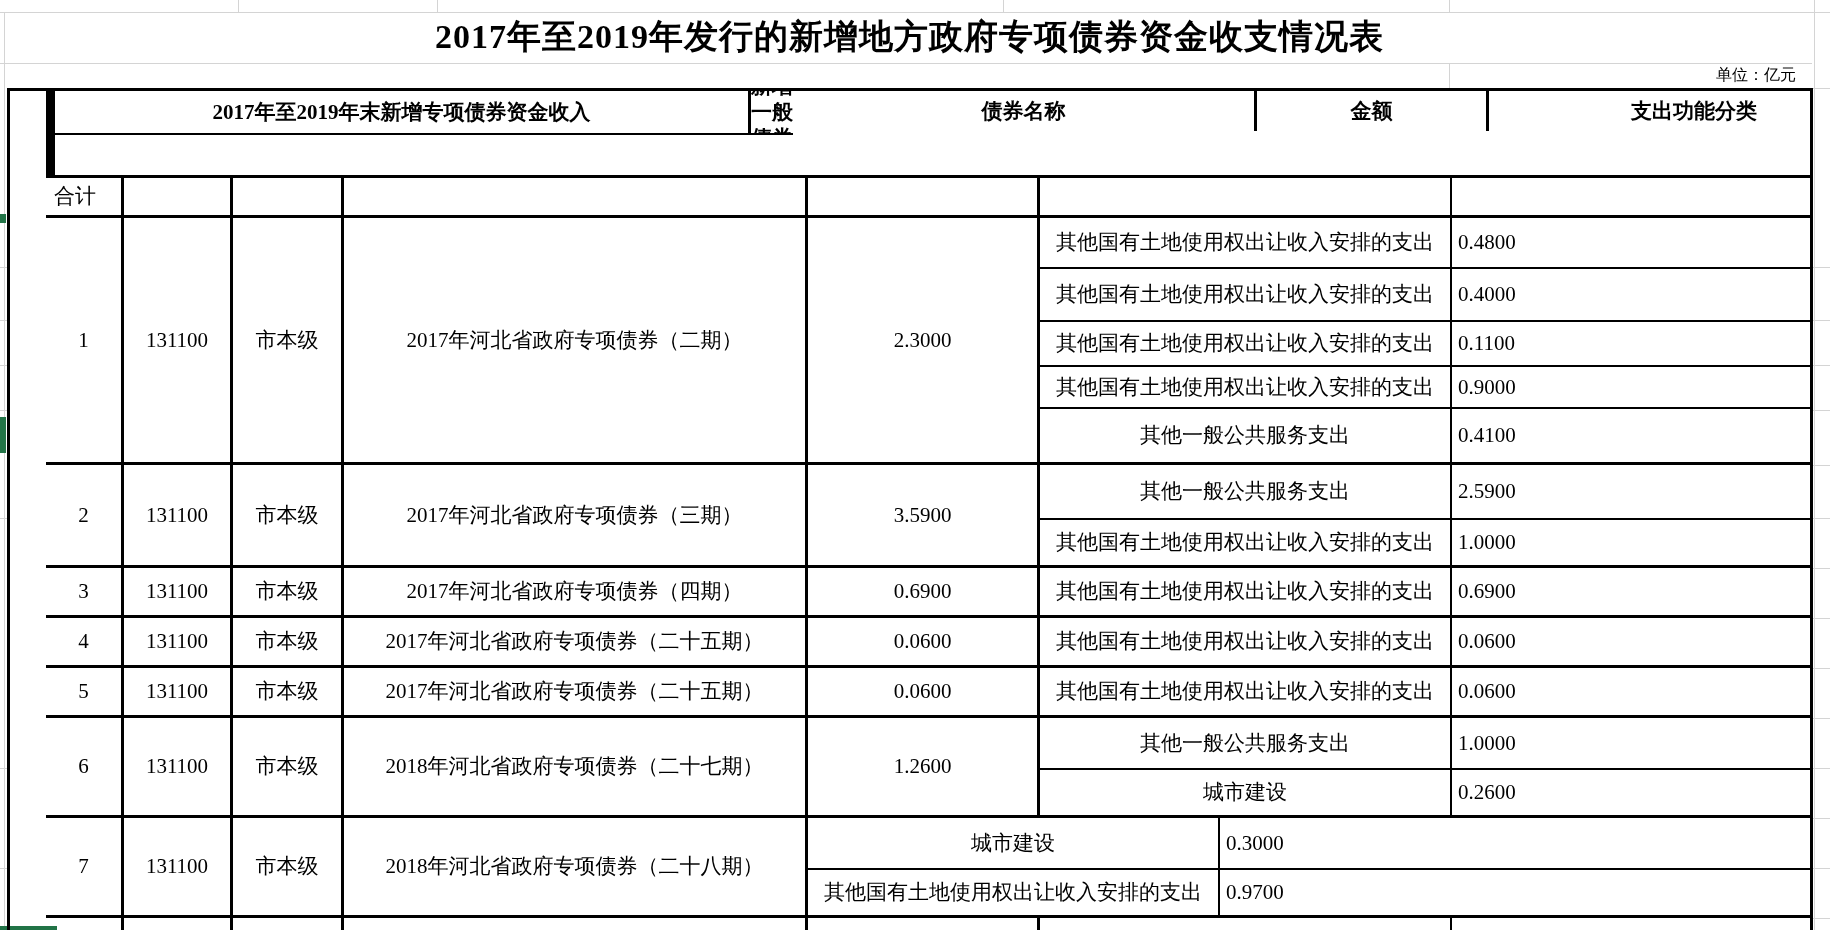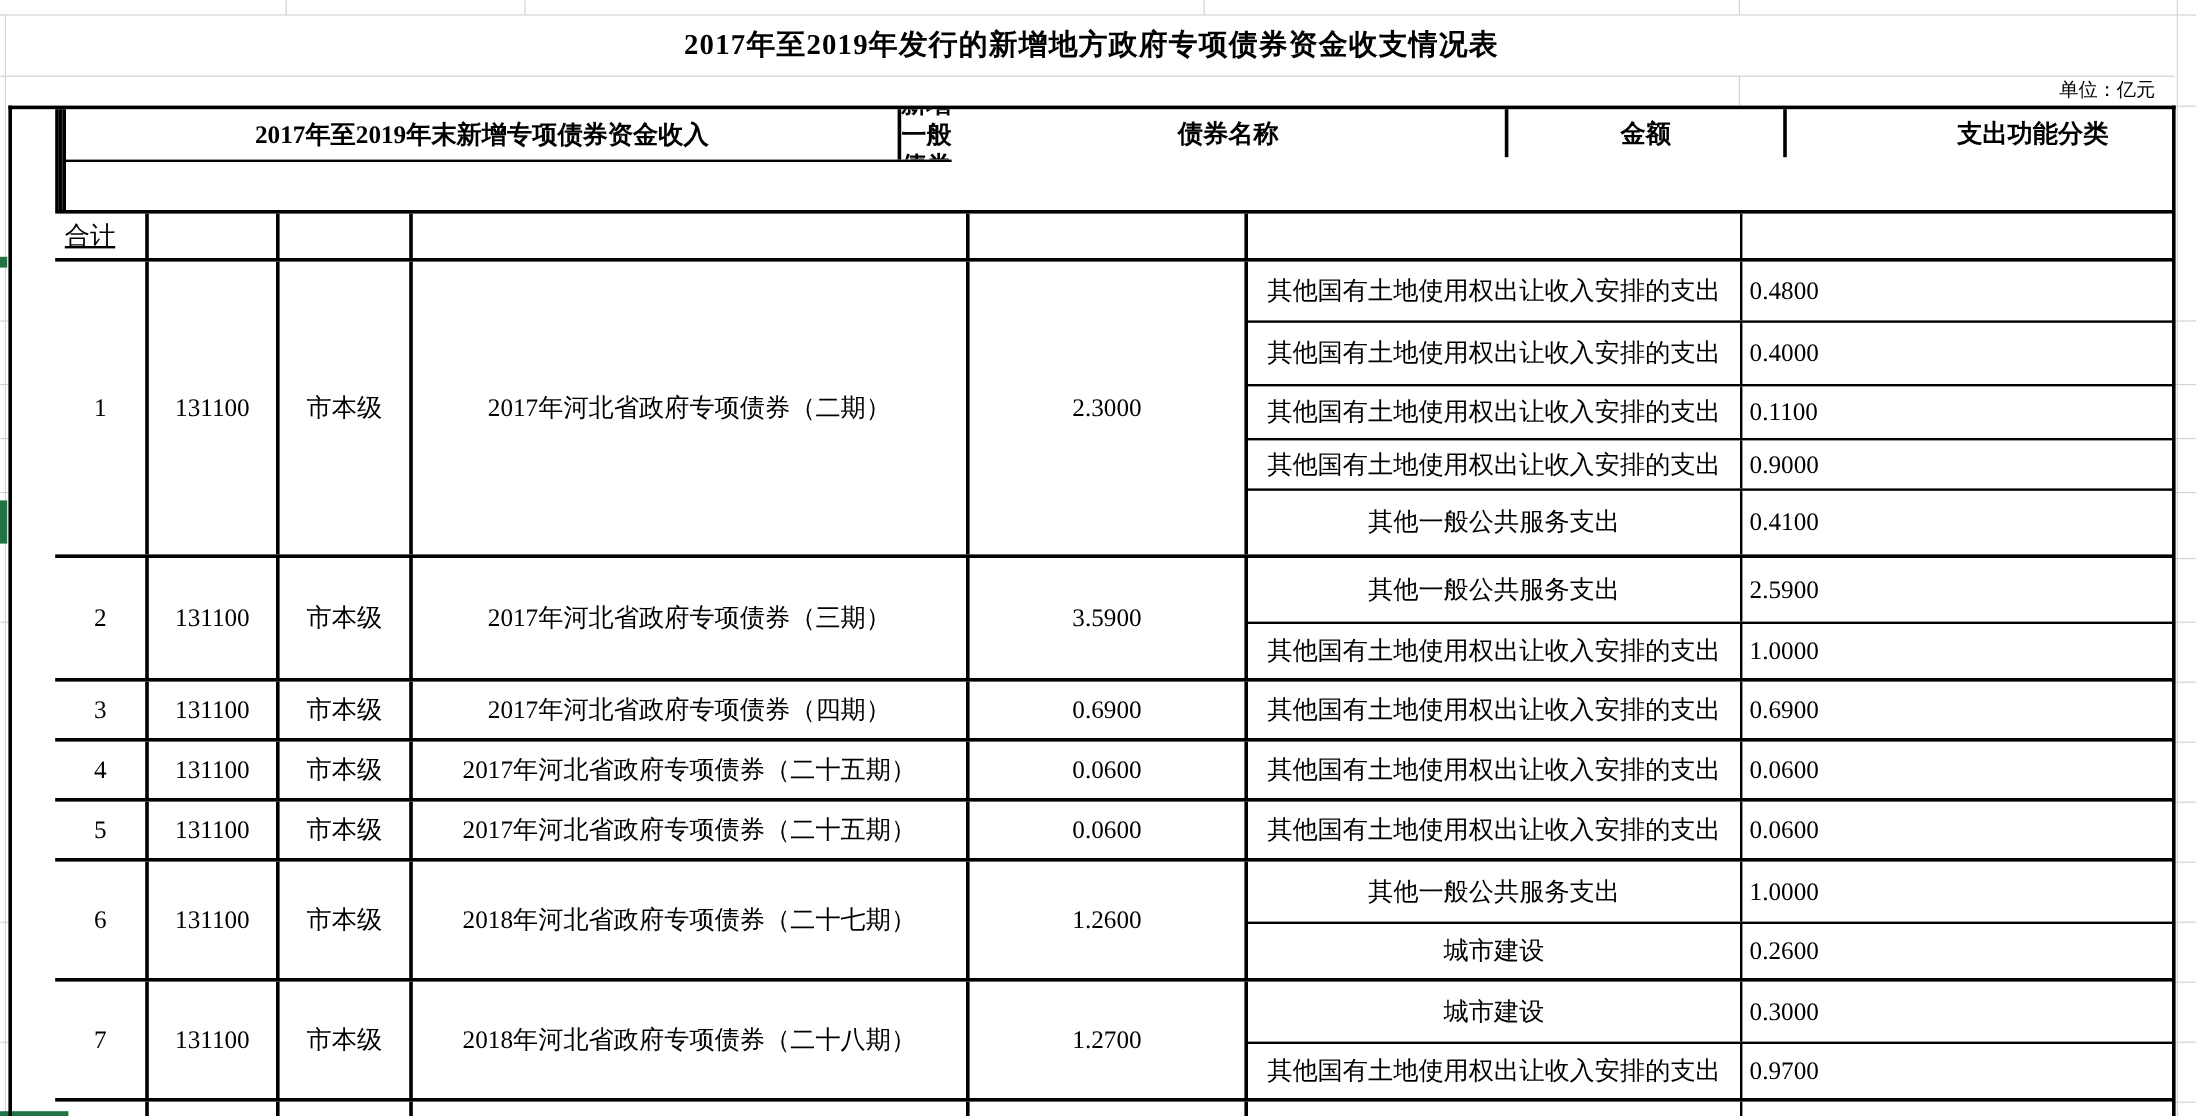--- a/index.html
+++ b/index.html
@@ -6,21 +6,21 @@
   html,body { background:#ffffff; }
   .canvas {
     position:relative; width:1830px; height:930px; overflow:hidden;
     background:#ffffff; color:#000;
     font-family:"Liberation Serif","DejaVu Serif",serif;
   }
   
   .title {
     position:absolute; left:7px; top:12px; width:1805px; height:50px;
     display:flex; align-items:center; justify-content:center;
-    font-size:24px; font-weight:bold; letter-spacing:1px;
+    font-size:34px; font-weight:bold; letter-spacing:1px;
   }
   .unit-note {
     position:absolute; left:7px; top:63px; width:1805px; height:24px;
     display:flex; align-items:center; justify-content:flex-end;
     padding-right:16px; font-size:16px;
   }
   
   .gl { position:absolute; background:#d4d4d4; }
   .gl.h { height:1px; }
   .gl.v { width:1px; }
@@ -42,21 +42,21 @@
   .bold { font-weight:bold; }
   
   .hdr { display:flex; height:87px; border-bottom:3px solid #000; }
   .hgroups { flex:1; display:flex; }
   .hrowA { display:flex; height:44px; border-bottom:2px solid #000; }
   .hrowB { display:flex; height:40px; }
   .gincome  { width:696px; border-right:3px solid #000; }
   .gexpense { flex:1; }
   
   .trow { display:flex; height:40px; border-bottom:3px solid #000; }
-  .trow .left-label { justify-content:flex-start; padding-left:8px;text-decoration:underline; }
+  .trow .left-label { justify-content:flex-start; padding-left:8px; }
   
   .group { display:flex; border-bottom:3px solid #000; }
   .subs { flex:1; display:flex; flex-direction:column; }
   .sub { display:flex; }
   .sub + .sub { border-top:2px solid #000; }
   .amt-left { justify-content:flex-start; padding-left:6px; }
   
   .partial { display:flex; height:12px; }
 </style>
 </head>
@@ -240,21 +240,20 @@
           <div class="cell cw6 amt-left">0.2600</div>
         </div>
       </div>
     </div>
 
     <div class="group" style="height:100px">
       <div class="cell cw0">7</div>
       <div class="cell cw1">131100</div>
       <div class="cell cw2">市本级</div>
       <div class="cell cw3">2018年河北省政府专项债券（二十八期）</div>
-      <div class="cell cw4">1.2700</div>
       <div class="subs">
         <div class="sub" style="height:50px">
           <div class="cell cw5">城市建设</div>
           <div class="cell cw6 amt-left">0.3000</div>
         </div>
         <div class="sub" style="height:47px">
           <div class="cell cw5">其他国有土地使用权出让收入安排的支出</div>
           <div class="cell cw6 amt-left">0.9700</div>
         </div>
       </div>

